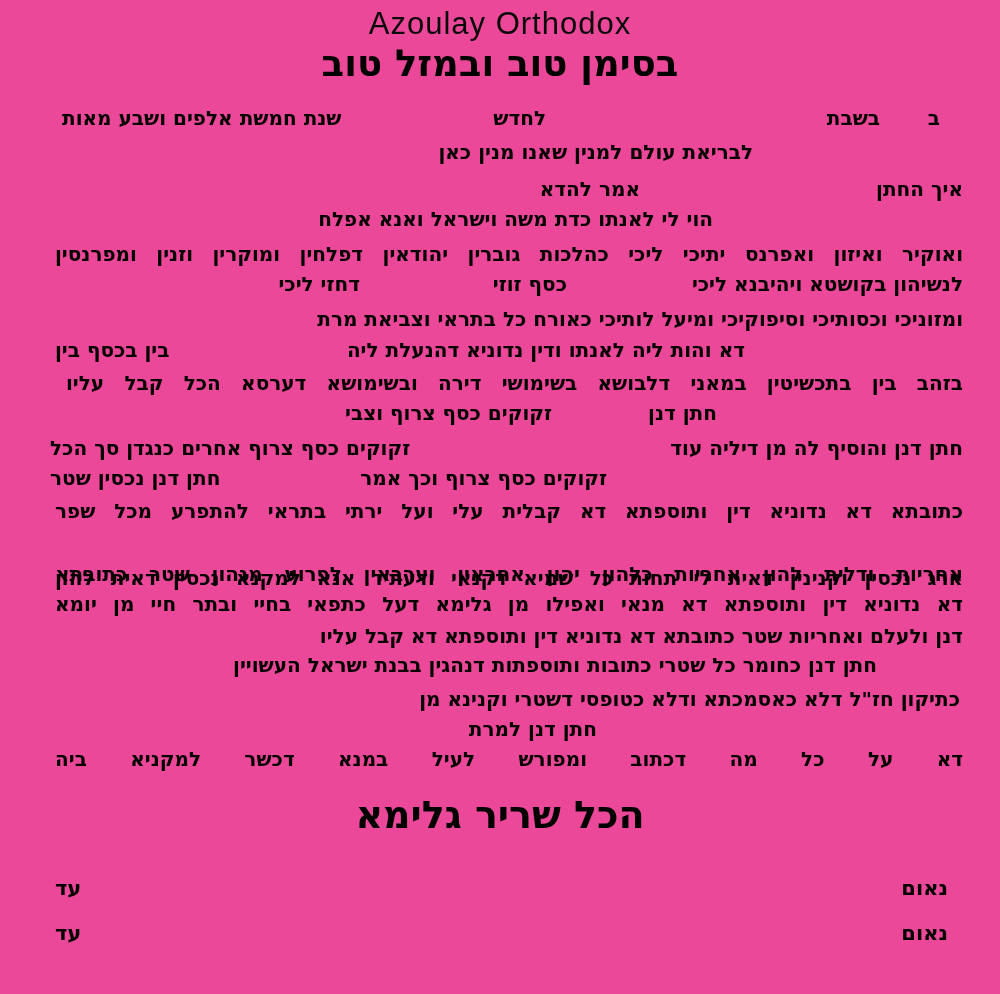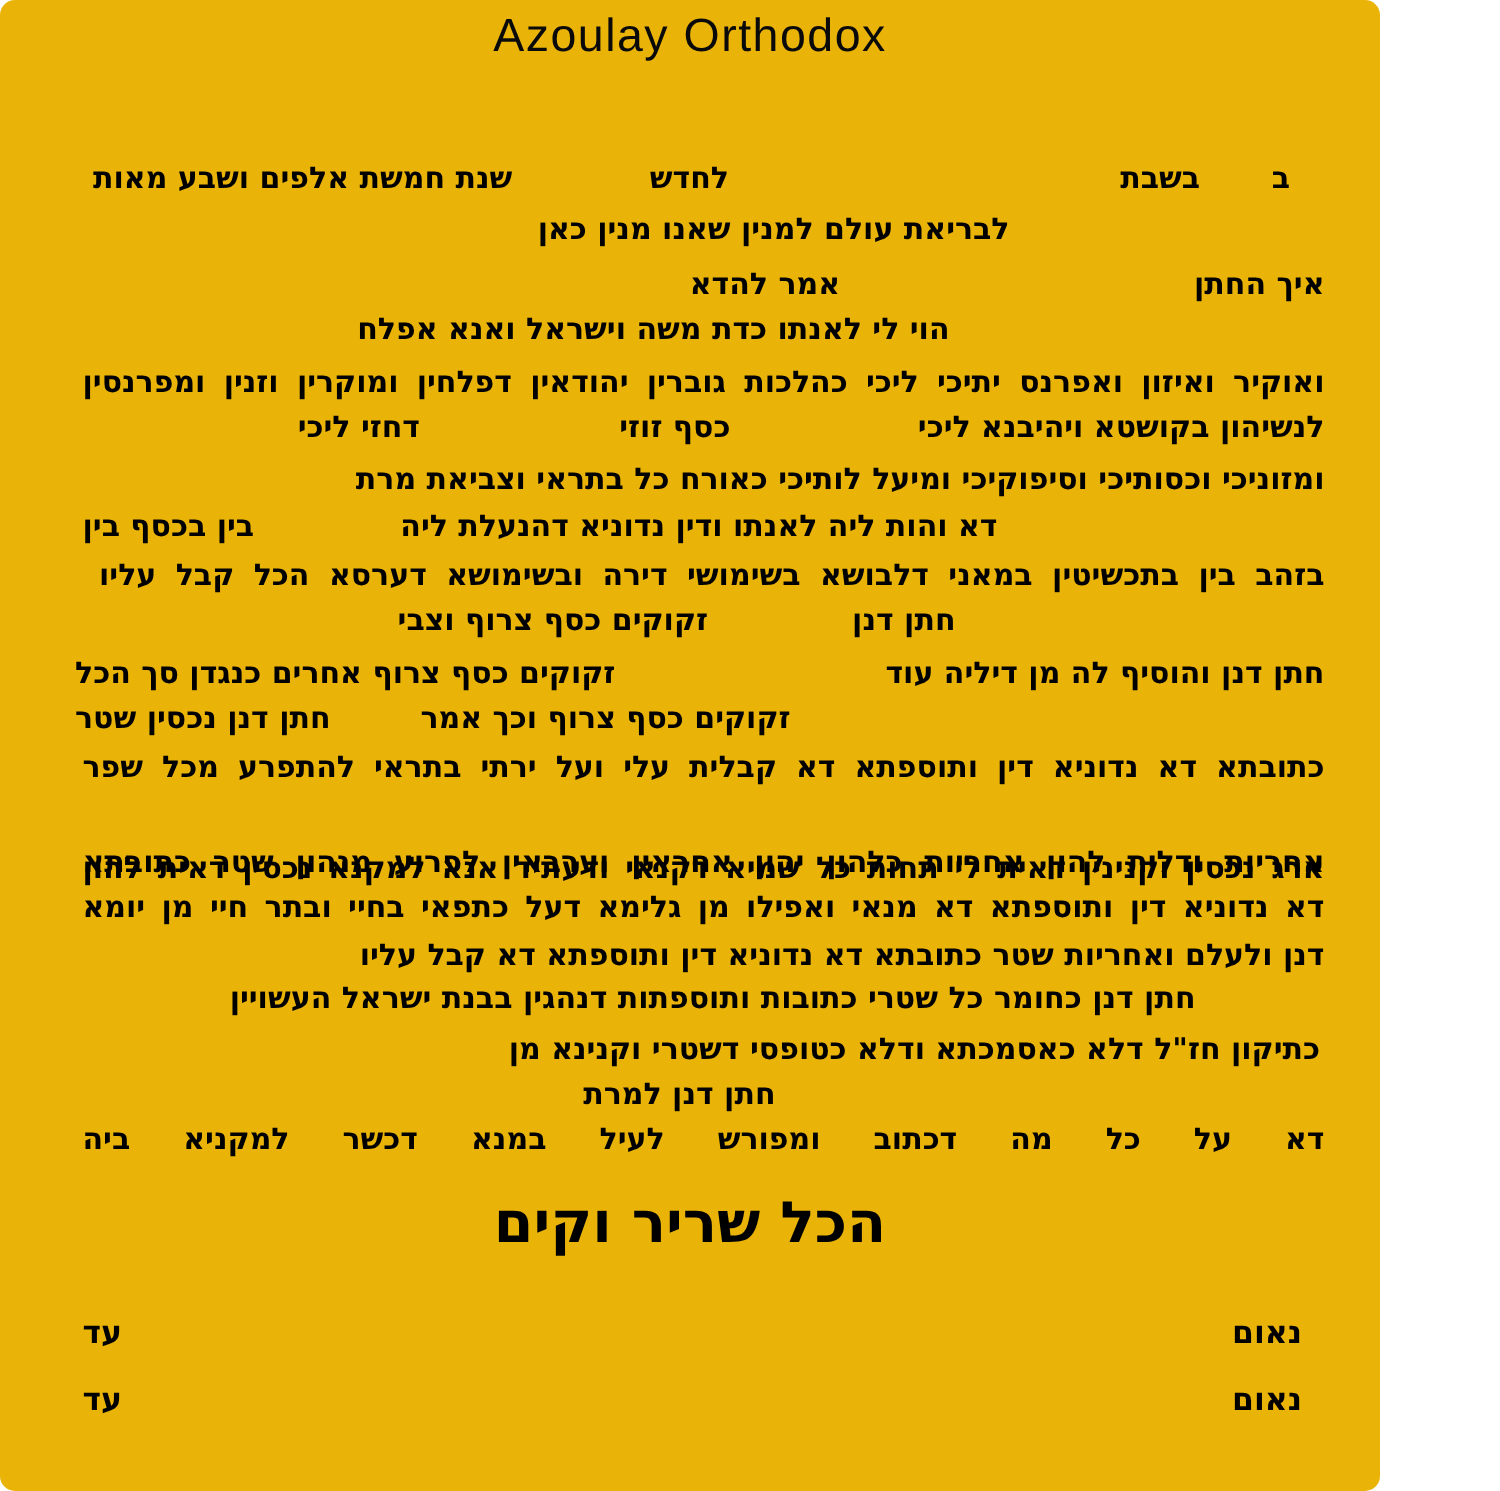--- a/index.html
+++ b/index.html
@@ -1,23 +1,22 @@
 <!DOCTYPE html>
 <html><head>
 <meta charset="utf-8">
 <style>
   html,body { margin:0; padding:0; background:#ffffff; }
   .page {
     position:relative;
-    width:920px; height:994px;
-    background:#eab308;
+    width:1000px; height:994px;
+    background:#ec4899;
     color:#000000;
     overflow:hidden;
     font-family:"DejaVu Sans", sans-serif;
-    border-radius:10px;
   }
   .en-title {
     position:absolute; top:6px; left:0; right:0;
     text-align:center;
     font-family:"Liberation Sans", sans-serif;
     font-size:31px; font-weight:400; letter-spacing:1px;
     color:#0a0a0a;
   }
   .heb-blessing {
     position:absolute; top:42px; left:0; right:0;
@@ -42,25 +41,26 @@
   }
   .witness-line { position:absolute; left:0; right:0; height:28px;
     font-size:21px; font-weight:bold; line-height:28px; direction:rtl; }
 </style>
 </head>
 <body>
 
 <div class="page">
 
   <div class="en-title">Azoulay Orthodox</div>
+  <div class="heb-blessing">בסימן טוב ובמזל טוב</div>
 
   <div class="line" style="top:104px;">
     <span class="seg" style="right:60px;">ב</span>
     <span class="seg" style="right:120px;">בשבת</span>
-    <span class="seg" style="right:434px;">לחדש</span>
+    <span class="seg" style="right:454px;">לחדש</span>
     <span class="seg" style="left:62px;">שנת חמשת אלפים ושבע מאות</span>
   </div>
 
   <div class="line" style="top:138px;text-align:center;">
     <span class="seg" style="right:247px;">לבריאת עולם למנין שאנו מנין כאן</span>
   </div>
 
   <div class="line" style="top:175px;">
     <span class="seg" style="right:37px;">איך החתן</span>
     <span class="seg" style="right:360px;">אמר להדא</span>
@@ -120,21 +120,21 @@
   <div class="line" style="top:685px;">
     <span class="seg" style="right:40px;">כתיקון חז"ל דלא כאסמכתא ודלא כטופסי דשטרי וקנינא מן</span>
   </div>
 
   <div class="line" style="top:715px;">
     <span class="seg" style="right:403px;">חתן דנן למרת</span>
   </div>
 
   <div class="line just" style="top:745px;">דא על כל מה דכתוב ומפורש לעיל במנא דכשר למקניא ביה</div>
 
-  <div class="closing">הכל שריר וקים</div>
+  <div class="closing">הכל שריר גלימא</div>
 
   <div class="witness-line" style="top:874px;">
     <span class="seg" style="right:52px;">נאום</span>
     <span class="seg" style="left:55px;">עד</span>
   </div>
   <div class="witness-line" style="top:919px;">
     <span class="seg" style="right:52px;">נאום</span>
     <span class="seg" style="left:55px;">עד</span>
   </div>
 

